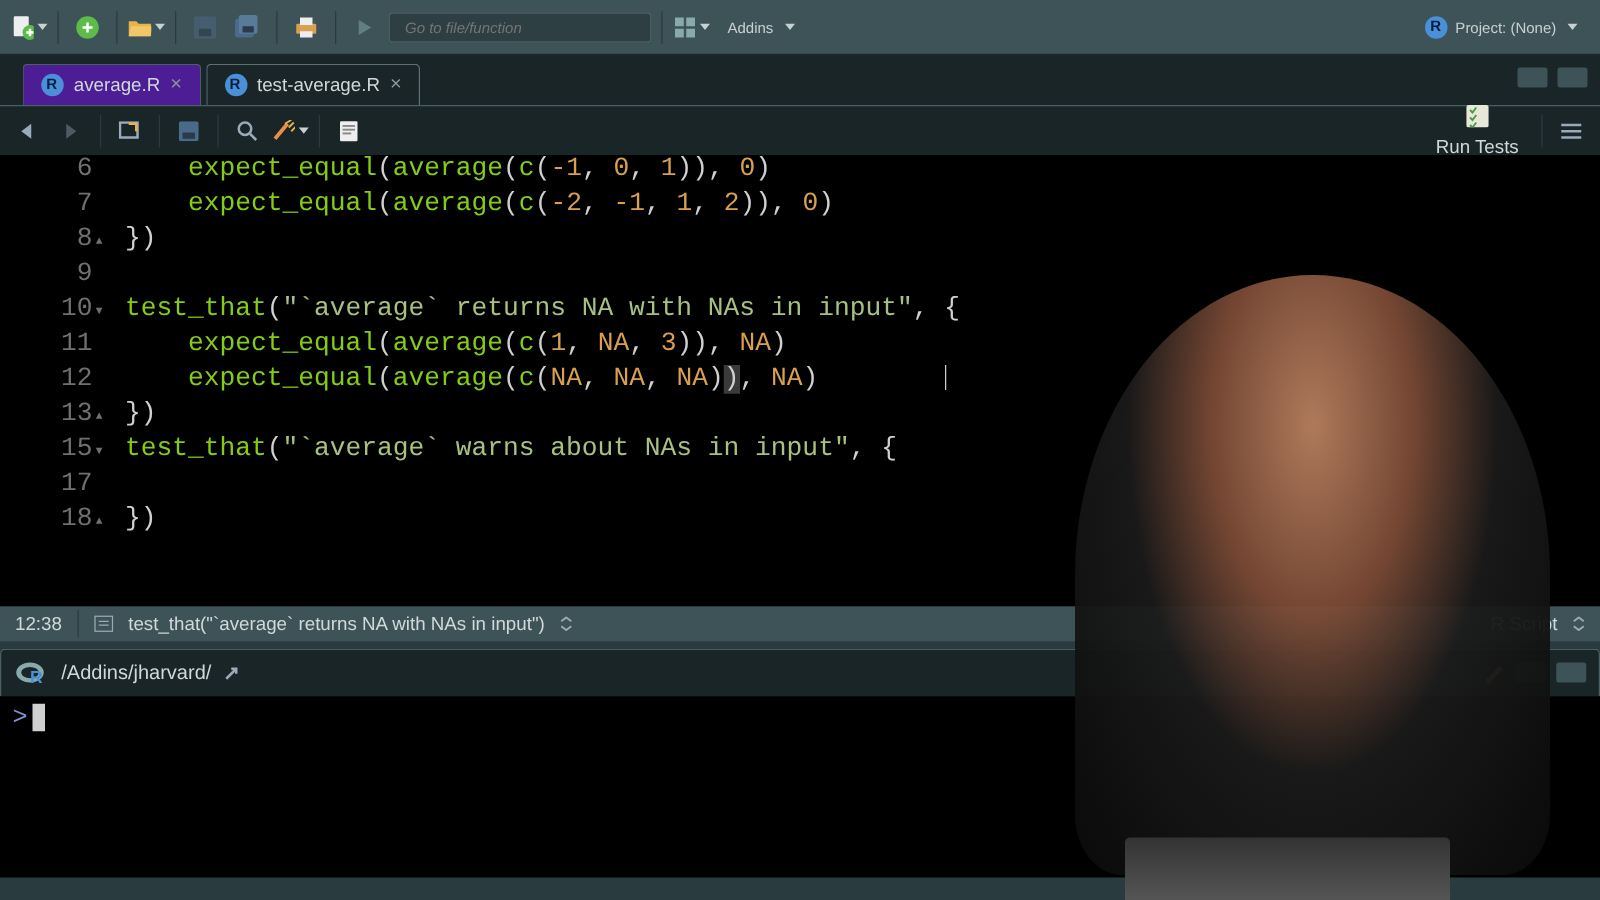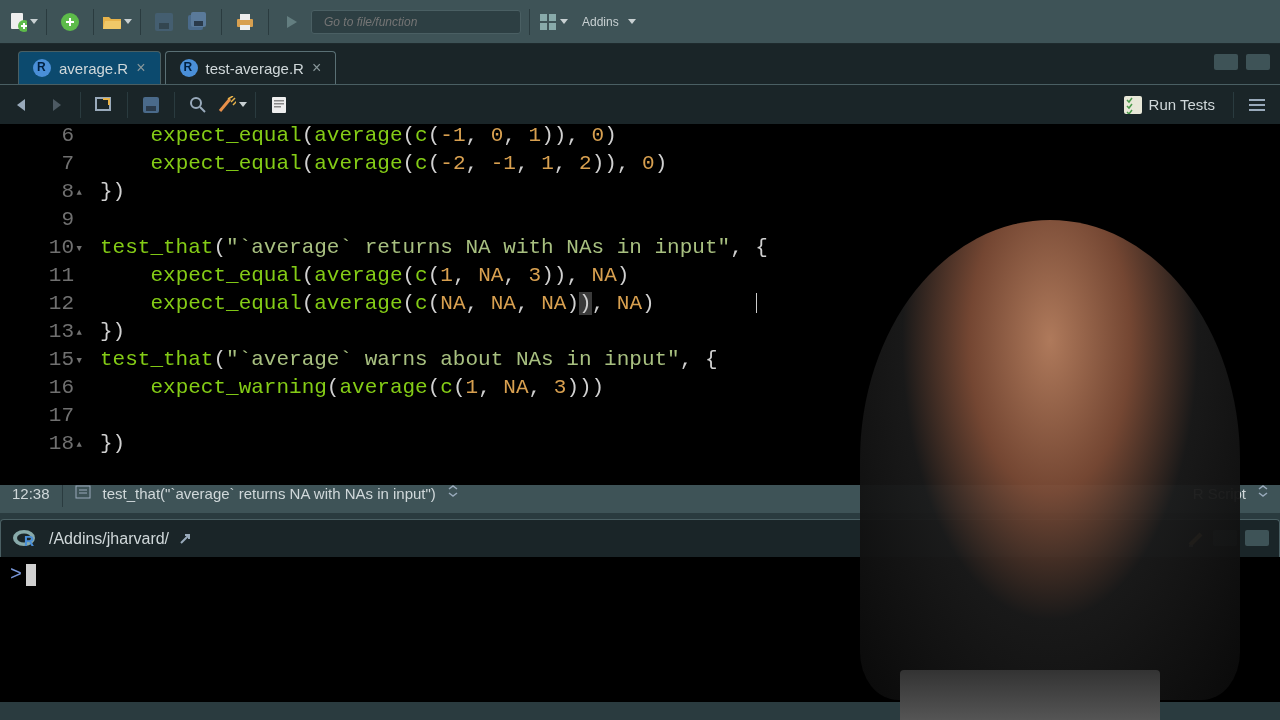--- a/index.html
+++ b/index.html
@@ -9,48 +9,48 @@
 .toolbar { height:44px; background:#3e5357; display:flex; align-items:center; padding:0 8px; gap:4px; border-bottom:1px solid #1e2a2d; }
 .tb-btn { width:30px; height:30px; display:flex; align-items:center; justify-content:center; border-radius:3px; cursor:pointer; }
 .tb-sep { width:1px; height:26px; background:#2a3b3f; margin:0 4px; }
 .tb-text-btn { display:flex; align-items:center; gap:6px; height:30px; padding:0 10px; color:#c8d0d2; font-size:12px; cursor:pointer; font-family:sans-serif; }
 .tb-input { background:#2d3f43; color:#9aa8ab; font-style:italic; border:1px solid #4a5f63; padding:4px 12px; border-radius:3px; width:210px; font-family:sans-serif; font-size:12px; }
 .triangle-down { display:inline-block; width:0; height:0; border-left:4px solid transparent; border-right:4px solid transparent; border-top:5px solid #c8d0d2; margin-left:3px; }
 .spacer { flex:1; }
 
 
 .tab-row { height:40px; background:#1a2528; display:flex; align-items:flex-end; padding-left:18px; padding-top:4px; position:relative; }
-.tab { display:flex; align-items:center; gap:8px; padding:7px 14px; background:#0c4a6e; color:#d0d8da; border:1px solid #4a5f63; border-bottom:none; border-radius:4px 4px 0 0; margin-right:4px; cursor:pointer; font-family:sans-serif; font-size:15px; }
+.tab { display:flex; align-items:center; gap:8px; padding:7px 14px; background:#4c1d95; color:#d0d8da; border:1px solid #4a5f63; border-bottom:none; border-radius:4px 4px 0 0; margin-right:4px; cursor:pointer; font-family:sans-serif; font-size:15px; }
 .tab.active { background:#1a2528; border-color:#5a7075; }
 .tab .close { color:#8a989b; font-size:16px; cursor:pointer; }
 .tab-right { position:absolute; right:10px; top:10px; display:flex; gap:8px; }
 .win-ctrl { width:24px; height:16px; background:#3e5357; border-radius:2px; cursor:pointer; }
 
 
 .sub-tb { height:40px; background:#1a2528; display:flex; align-items:center; padding:0 8px; gap:4px; border-top:1px solid #4a5f63; }
 .sub-btn { width:30px; height:30px; display:flex; align-items:center; justify-content:center; cursor:pointer; }
-.run-tests { display:flex; align-items:center; gap:7px; color:#d0d8da; font-family:sans-serif; font-size:15px; padding:0 10px; cursor:pointer; }
+.run-tests { display:flex; align-items:center; gap:7px; color:#d0d8da; font-family:sans-serif; font-size:15px; padding:0 10px; cursor:pointer;flex-direction:column; }
 
 
 .editor { background:#000; color:#d0d0d0; font-size:21px; height:361px; overflow:hidden; position:relative; }
 .line { display:flex; height:28px; }
 .gutter { width:80px; text-align:right; color:#707070; padding-right:6px; position:relative; }
 .fold { position:absolute; right:-2px; top:8px; font-size:9px; color:#707070; }
 .code { padding-left:20px; white-space:pre; }
 .fn { color:#84cc16; }
 .str { color:#a8c080; }
 .num { color:#d8a050; }
 .na { color:#d8a050; }
 .punc { color:#d0d0d0; }
 .brace { color:#d0d0d0; }
 .hlparen { background:#3a3a3a; }
 .cursor { display:inline-block; width:1px; height:20px; background:#ccc; vertical-align:middle; }
 
 
-.status { height:28px; background:#3e5357; display:flex; align-items:flex-start; padding:0 12px; color:#d0d8da; font-family:sans-serif; font-size:15px; gap:12px; }
+.status { height:28px; background:#3e5357; display:flex; align-items:center; padding:0 12px; color:#d0d8da; font-family:sans-serif; font-size:15px; gap:12px; }
 .status .sep2 { width:1px; height:22px; background:#2a3b3f; }
 
 
 .con-hdr { height:38px; background:#1a2528; display:flex; align-items:center; padding:0 10px; gap:10px; margin-top:6px; border:1px solid #4a5f63; border-bottom:none; border-radius:4px 4px 0 0; }
 .con-path { color:#d0d8da; font-family:sans-serif; font-size:16px; }
 .con-right { margin-left:auto; display:flex; gap:8px; }
 
 
 .console { background:#000; color:#7896d8; font-size:20px; padding:6px 10px; height:145px; }
 .console .prompt { color:#7896d8; }
@@ -132,20 +132,25 @@
         <rect x="1" y="10" width="7" height="7" fill="#8aa"></rect>
         <rect x="10" y="10" width="7" height="7" fill="#8aa"></rect>
       </svg>
     <span class="triangle-down"></span>
   </div>
   <div class="tb-text-btn">
     <span>Addins</span>
     <span class="triangle-down"></span>
   </div>
   <div class="spacer"></div>
+  <div class="tb-text-btn">
+    <span class="rlogo"></span>
+    <span>Project: (None)</span>
+    <span class="triangle-down"></span>
+  </div>
 </div>
 
 <div class="tab-row">
   <div class="tab ">
     <span class="rlogo"></span>
     <span>average.R</span>
     <span class="close">×</span>
   </div>
     <div class="tab active">
     <span class="rlogo"></span>
@@ -253,24 +258,20 @@
     <div class="gutter">12</div>
     <div class="code">    <span class="fn">expect_equal</span><span class="punc">(</span><span class="fn">average</span><span class="punc">(</span><span class="fn">c</span><span class="punc">(</span><span class="na">NA</span><span class="punc">, </span><span class="na">NA</span><span class="punc">, </span><span class="na">NA</span><span class="punc">)</span><span class="hlparen">)</span><span class="punc">, </span><span class="na">NA</span><span class="punc">)</span>        <span class="cursor"></span></div>
   </div>
     <div class="line">
     <div class="gutter">13<span class="fold">▲</span></div>
     <div class="code"><span class="brace">})</span></div>
   </div>
     <div class="line">
     <div class="gutter">15<span class="fold">▼</span></div>
     <div class="code"><span class="fn">test_that</span><span class="punc">(</span><span class="str">"`average` warns about NAs in input"</span><span class="punc">, </span><span class="brace">{</span></div>
-  </div>
-    <div class="line">
-    <div class="gutter">16</div>
-    <div class="code">    <span class="fn">expect_warning</span><span class="punc">(</span><span class="fn">average</span><span class="punc">(</span><span class="fn">c</span><span class="punc">(</span><span class="num">1</span><span class="punc">, </span><span class="na">NA</span><span class="punc">, </span><span class="num">3</span><span class="punc">)))</span></div>
   </div>
     <div class="line">
     <div class="gutter">17</div>
   </div>
     <div class="line">
     <div class="gutter">18<span class="fold">▲</span></div>
     <div class="code"><span class="brace">})</span></div>
   </div>
   </div>
 

